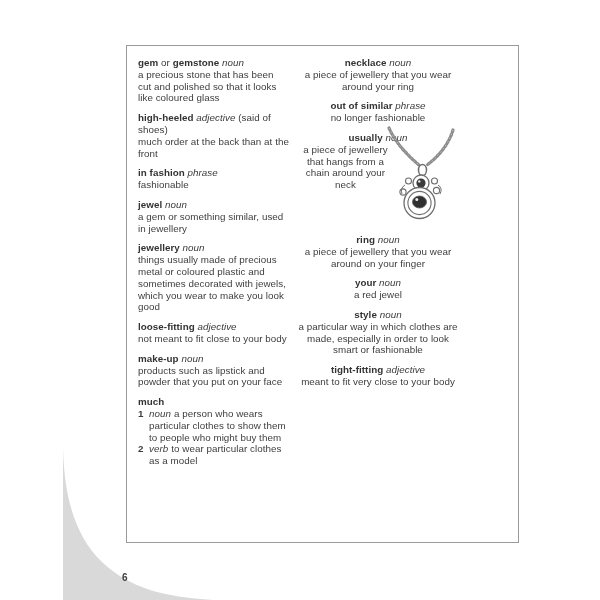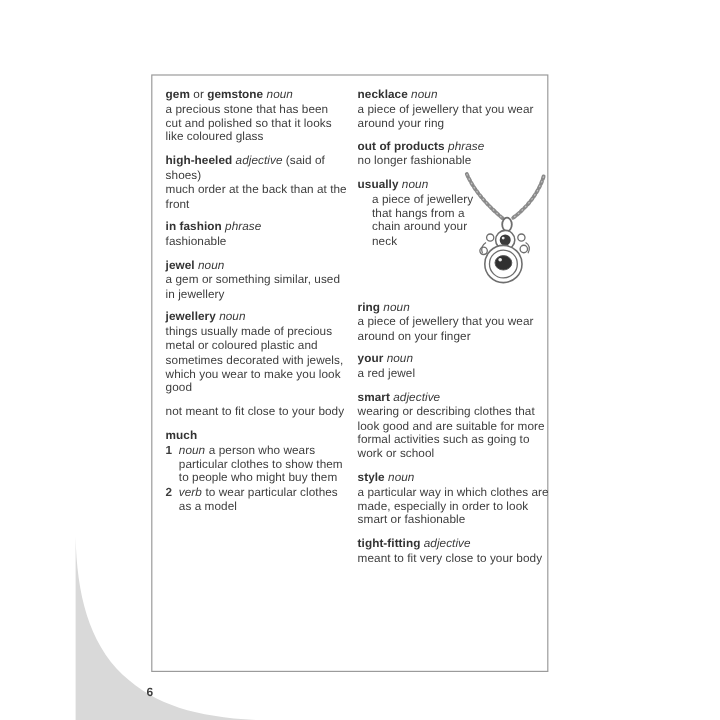--- a/index.html
+++ b/index.html
@@ -3,40 +3,40 @@
 <meta charset="utf-8">
 <style>
   html, body { margin:0; padding:0; }
   body {
     width:600px; height:600px; background:#ffffff; position:relative;
     font-family:"Liberation Sans", sans-serif; color:#3a3a3a; overflow:hidden;
   }
   .page { position:absolute; left:0; top:0; width:600px; height:600px; background:#fff; }
 
   .dict-box {
-    position:absolute; left:126px; top:62px; width:331px; height:498px;
+    position:absolute; left:126px; top:45px; width:393px; height:498px;
     border:1px solid #9b9b9b; box-sizing:border-box;
     display:flex; padding:11px 8px 0 11px; gap:9px; background:#fff;
   }
   .col { font-size:9.8px; line-height:11.8px; letter-spacing:0.05px; }
   .col-left  { width:151px; flex:none; }
-  .col-right { width:160px; flex:none; }
+  .col-right { width:160px; flex:none;text-align:center; }
 
   .entry { margin-bottom:8px; }
   .head .hw   { font-weight:bold; color:#333; }
   .head .pos  { font-style:italic; }
   .head .plain{ font-style:normal; }
   .def { color:#3d3d3d; }
 
   .sense { position:relative; padding-left:11px; }
   .sense .num  { position:absolute; left:0; top:0; font-weight:bold; }
   .sense .spos { font-style:italic; margin-right:3px; }
 
   .entry.has-illustration { position:relative; min-height:94px; }
-  .entry.has-illustration .def { width:95px;margin-left:12px; }
+  .entry.has-illustration .def { width:95px; }
   .illustration {
     position:absolute; top:-6px; right:-4px; width:100px; height:112px;
     overflow:visible; pointer-events:none;
   }
 
   .corner-swoosh { position:absolute; left:0; top:440px; width:220px; height:160px; }
 
   .page-number {
     position:absolute; left:122px; top:572px;
     font-size:10px; font-weight:bold; color:#3f3f3f;
@@ -63,35 +63,40 @@
         </div>
         <div class="entry">
           <div class="head"><span class="hw">jewel</span><span class="pos"> noun</span></div>
           <div class="def">a gem or something similar, used in jewellery</div>
         </div>
         <div class="entry">
           <div class="head"><span class="hw">jewellery</span><span class="pos"> noun</span></div>
           <div class="def">things usually made of precious metal or coloured plastic and sometimes decorated with jewels, which you wear to make you look good</div>
         </div>
         <div class="entry">
+          <div class="head"><span class="hw">loose-fitting</span><span class="pos"> adjective</span></div>
           <div class="def">not meant to fit close to your body</div>
+        </div>
+        <div class="entry">
+          <div class="head"><span class="hw">make-up</span><span class="pos"> noun</span></div>
+          <div class="def">products such as lipstick and powder that you put on your face</div>
         </div>
         <div class="entry">
           <div class="head"><span class="hw">much</span></div>
           <div class="sense def"><span class="num">1</span><span class="spos">noun</span><span>a person who wears particular clothes to show them to people who might buy them</span></div>
           <div class="sense def"><span class="num">2</span><span class="spos">verb</span><span>to wear particular clothes as a model</span></div>
         </div>
       </div>
     <div class="col col-right">
         <div class="entry">
           <div class="head"><span class="hw">necklace</span><span class="pos"> noun</span></div>
           <div class="def">a piece of jewellery that you wear around your ring</div>
         </div>
         <div class="entry">
-          <div class="head"><span class="hw">out of products</span><span class="pos"> phrase</span></div>
+          <div class="head"><span class="hw">out of similar</span><span class="pos"> phrase</span></div>
           <div class="def">no longer fashionable</div>
         </div>
         <div class="entry has-illustration">
           <div class="head"><span class="hw">usually</span><span class="pos"> noun</span></div>
           <svg class="illustration" viewBox="0 0 100 112" xmlns="http://www.w3.org/2000/svg" aria-hidden="true">
 
     <path d="M27,2 C33,16 45,29 57,39" fill="none" stroke="#8b8b8b" stroke-width="3.2" stroke-dasharray="2.4 1.7" stroke-linecap="round"></path>
     <path d="M91,4 C87,18 76,31 65,39" fill="none" stroke="#8b8b8b" stroke-width="3.2" stroke-dasharray="2.4 1.7" stroke-linecap="round"></path>
     <path d="M27,2 C33,16 45,29 57,39" fill="none" stroke="#c4c4c4" stroke-width="1" stroke-dasharray="1.4 2.7"></path>
     <path d="M91,4 C87,18 76,31 65,39" fill="none" stroke="#c4c4c4" stroke-width="1" stroke-dasharray="1.4 2.7"></path>
@@ -118,24 +123,20 @@
         </div>
         <div class="entry">
           <div class="head"><span class="hw">ring</span><span class="pos"> noun</span></div>
           <div class="def">a piece of jewellery that you wear around on your finger</div>
         </div>
         <div class="entry">
           <div class="head"><span class="hw">your</span><span class="pos"> noun</span></div>
           <div class="def">a red jewel</div>
         </div>
         <div class="entry">
-          <div class="head"><span class="hw">smart</span><span class="pos"> adjective</span></div>
-          <div class="def">wearing or describing clothes that look good and are suitable for more formal activities such as going to work or school</div>
-        </div>
-        <div class="entry">
           <div class="head"><span class="hw">style</span><span class="pos"> noun</span></div>
           <div class="def">a particular way in which clothes are made, especially in order to look smart or fashionable</div>
         </div>
         <div class="entry">
           <div class="head"><span class="hw">tight-fitting</span><span class="pos"> adjective</span></div>
           <div class="def">meant to fit very close to your body</div>
         </div>
       </div>
   </div>
 

